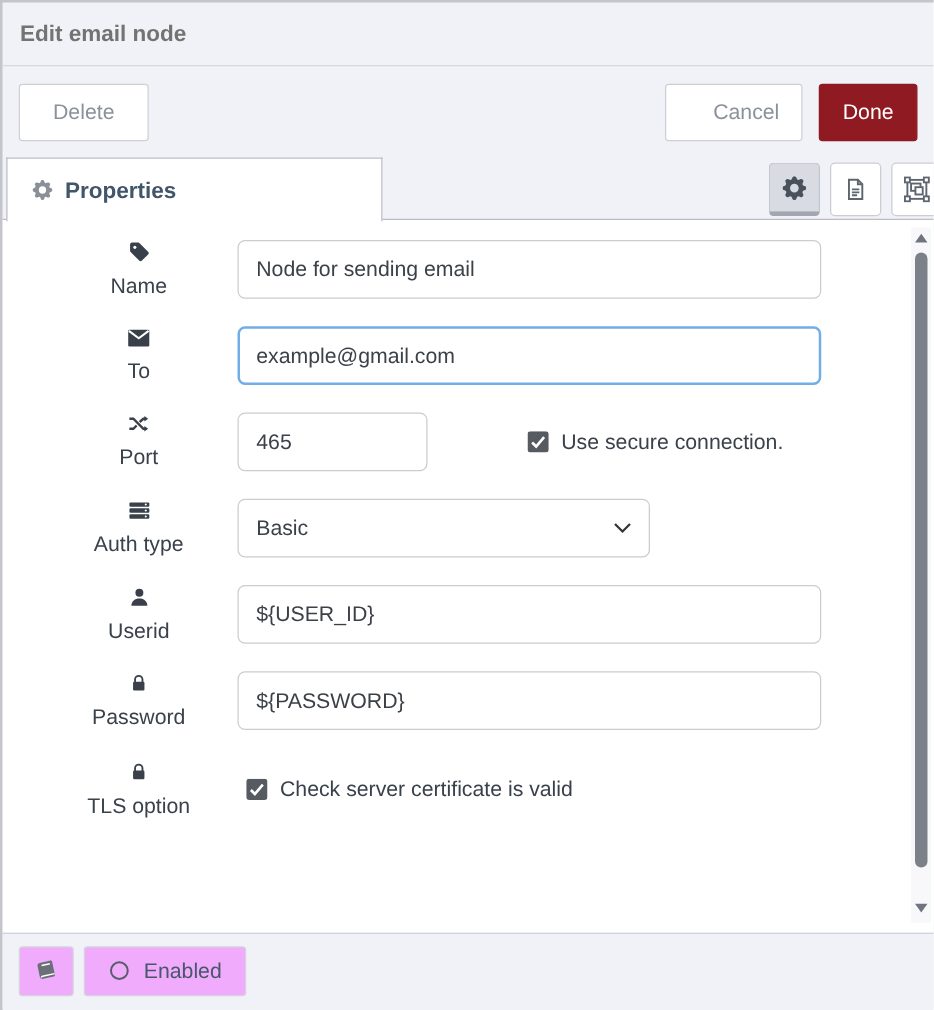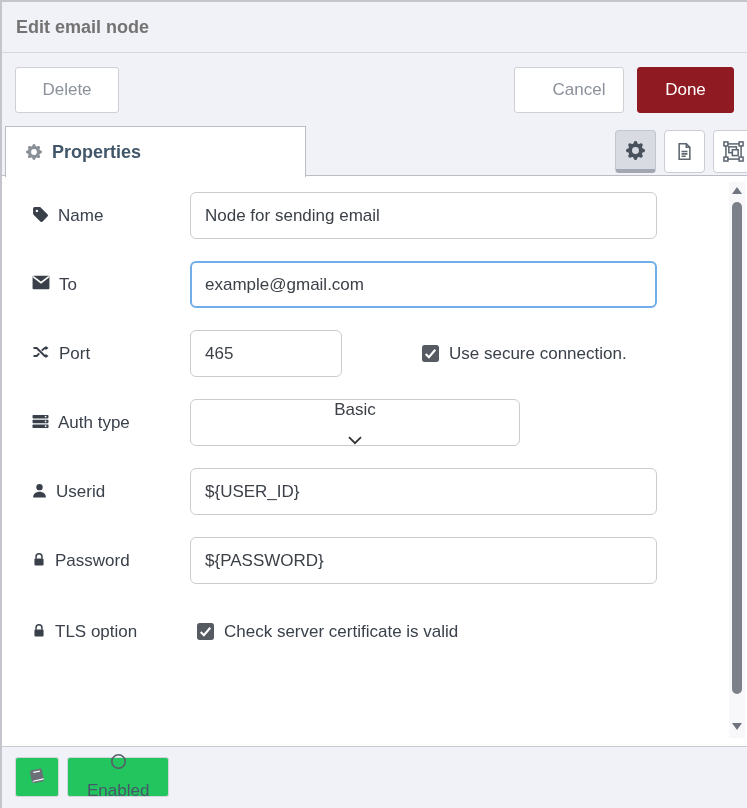--- a/index.html
+++ b/index.html
@@ -39,21 +39,21 @@
     font-family: Liberation Sans, sans-serif;
     display: inline-flex; align-items: center; justify-content: center;
     cursor: pointer;
     border: 1px solid #cfcfd6;
     background: #ffffff;
     color: #8b919b;
   }
   .btn-delete { width: 104px; }
   .btn-cancel { width: 110px; margin-left: auto; padding-left: 20px; }
   .btn-done {
-    width: 97px; margin-left: 13px;
+    width: 79px; margin-left: 13px;
     background: #8f1a22; border-color: #8f1a22; color: #ffffff;
   }
   
   .tabbar {
     height: 50px;
     position: relative;
     border-bottom: 1px solid #bbbcc4;
   }
   .tab-active {
     position: absolute; left: 3px; top: 0;
@@ -89,44 +89,44 @@
     overflow: hidden;
     padding-top: 16px;
   }
   .form-row {
     display: flex; align-items: center;
     height: 47px;
     margin: 0 0 22px 30px;
   }
   .form-label {
     width: 158px;
-    display: flex; align-items: flex-start; gap: 9px;
+    display: flex; align-items: center; gap: 9px;
     font-size: 17px; color: #3a414b;
     flex-shrink: 0;
+    flex-direction: column;
   }
   .txt-input {
     width: 467px; height: 47px;
     border: 1px solid #cccccc; border-radius: 6px;
     padding: 0 14px;
     font-size: 17px; color: #3c4148;
     font-family: "Liberation Sans", sans-serif;
     background: #ffffff;
     outline: none;
   }
   .txt-input.focused { border: 2px solid #71ade6; padding: 0 13px; }
   .txt-input.small { width: 152px; }
   .select-box {
     width: 330px; height: 47px;
     border: 1px solid #cccccc; border-radius: 6px;
     padding: 0 14px;
     font-size: 17px; color: #3c4148;
     display: flex; align-items: center; justify-content: space-between;
     background: #ffffff;
     cursor: pointer;
-    flex-direction: column;
   }
   .checkbox {
     width: 17px; height: 17px;
     flex-shrink: 0;
     display: inline-flex;
     cursor: pointer;
   }
   .check-label { font-size: 17px; color: #3a414b; margin-left: 10px; }
   .secure-group { display: flex; align-items: center; margin-left: 80px; }
   .tls-row { margin-top: 24px; margin-bottom: 0; }
@@ -157,25 +157,24 @@
   
   .footer {
     height: 60px;
     border-top: 1px solid #c9cad2;
     background: #f1f2f7;
     display: flex; align-items: center; gap: 8px;
     padding-left: 13px;
   }
   .footer-btn {
     height: 40px;
-    background: #22c55e;
+    background: #f0abfc;
     border: 1px solid #d4d4dc; border-radius: 3px;
     display: flex; align-items: center; justify-content: center;
     cursor: pointer;
-    flex-direction: column;
   }
   .book-btn { width: 44px; }
   .enabled-btn { padding: 0 19px; gap: 11px; font-size: 17px; color: #48576a; }
   .icon { display: inline-flex; align-items: center; justify-content: center; }
 </style>
 </head>
 <body>
 
 <div class="dialog">
 

